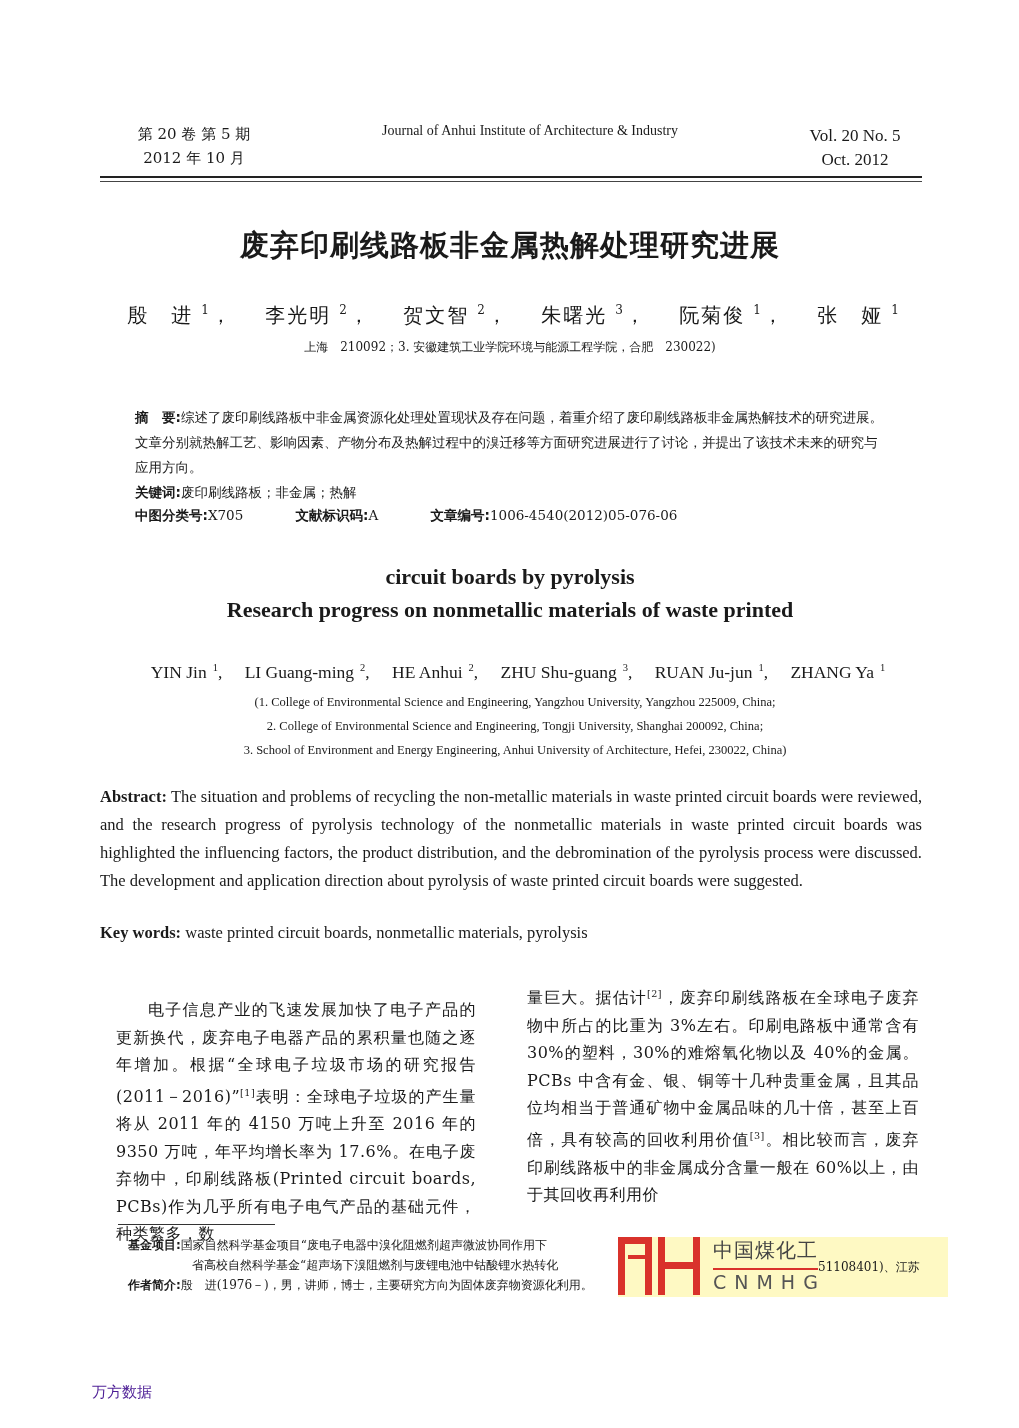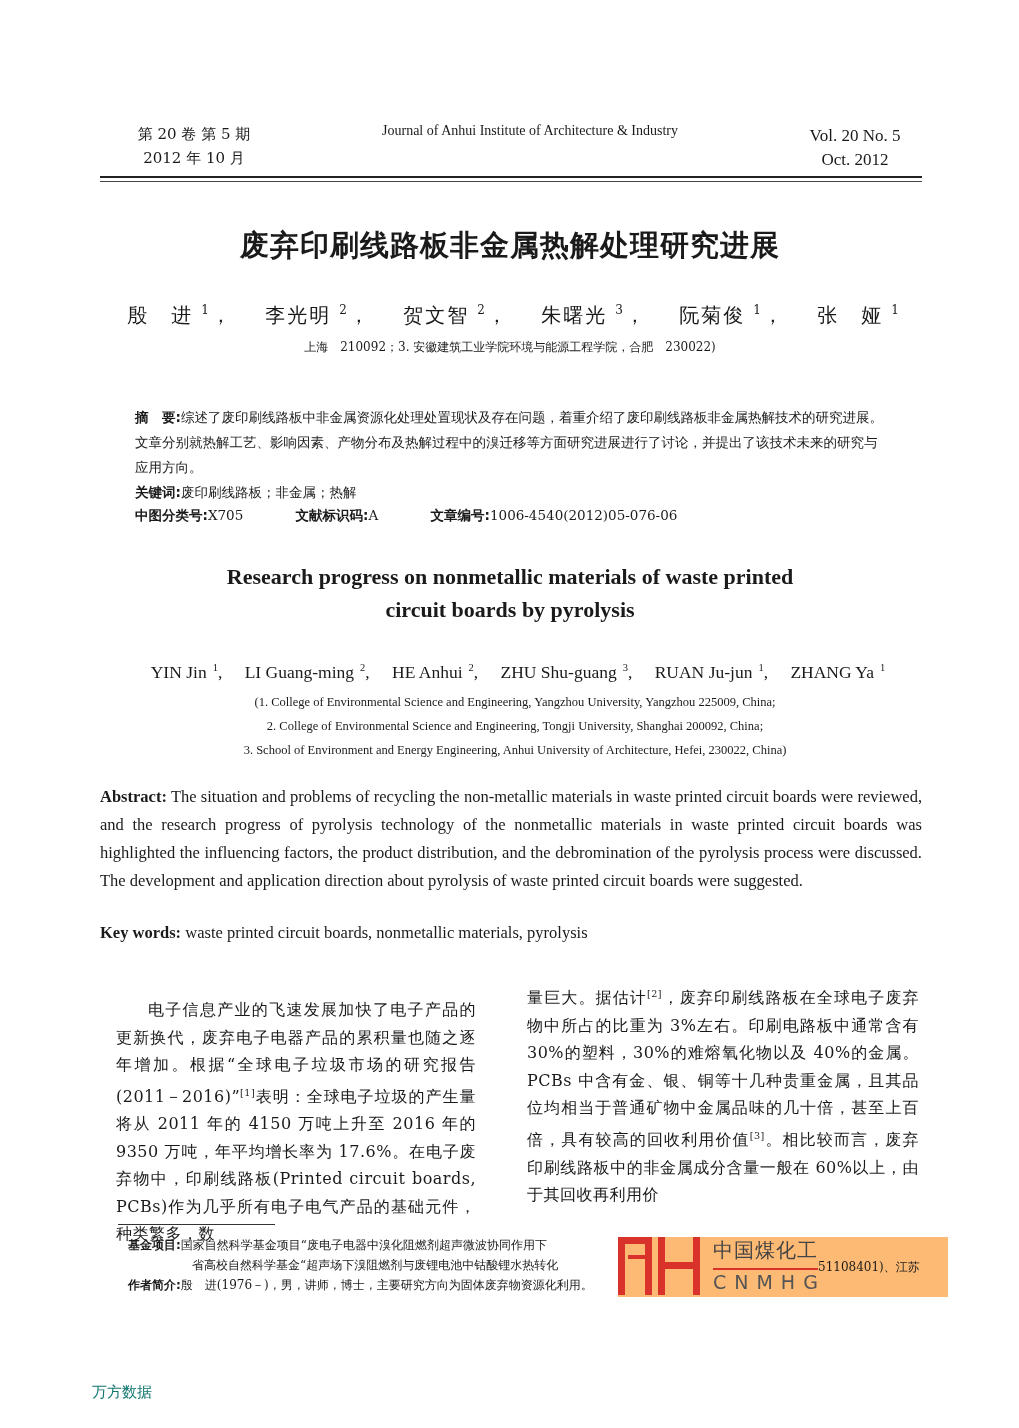--- a/index.html
+++ b/index.html
@@ -32,27 +32,27 @@
   .keywords-en .lbl { font-weight: bold; }
   .col { top: 980px; width: 392px; font-size: 16px; line-height: 27.5px; text-align: justify; letter-spacing: 0.5px; }
   .col-left { left: 100px; }
   .col-right { left: 527px; }
   .col-left p { margin: 16px; text-indent: 2em; }
   .col-right p { margin: 0; }
   .fn-rule { left: 118px; top: 1224px; width: 157px; height: 1px; background: #333; }
   .footnotes { left: 128px; top: 1235px; width: 810px; font-size: 12px; line-height: 20px; }
   .footnotes .row { white-space: nowrap; }
   .footnotes .indent { padding-left: 64px; }
-  .wm { left: 618px; top: 1237px; width: 330px; height: 60px; background: #fdba74; }
+  .wm { left: 618px; top: 1237px; width: 330px; height: 60px; background: #fef9c3; }
   .wm .logo { position: absolute; left: 0; top: 0; width: 85px; height: 58px; }
   .wm .cn { position: absolute; left: 95px; top: 0; font-family: "DejaVu Sans", sans-serif; font-size: 20px; color: #444; letter-spacing: 1px; }
   .wm .line { position: absolute; left: 95px; top: 31px; width: 105px; height: 2px; background: #d9322b; }
   .wm .en { position: absolute; left: 95px; top: 34px; font-family: "DejaVu Sans", sans-serif; font-size: 19px; color: #555; letter-spacing: 8px; }
   .wm .tail { position: absolute; left: 200px; top: 22px; font-size: 12px; color: #1a1a1a; white-space: nowrap; }
-  .wanfang { left: 92px; top: 1383px; font-family: Liberation Mono, monospace; font-size: 15px; color: #0f766e; }
+  .wanfang { left: 92px; top: 1383px; font-family: Liberation Mono, monospace; font-size: 15px; color: #4c1d95; }
 </style>
 </head>
 <body>
 
 <div class="abs hdr-left">
   <div>第 20 卷 第 5 期</div>
   <div>2012 年 10 月</div>
 </div>
 <div class="abs hdr-center">
   <div class="en">Journal of Anhui Institute of Architecture &amp; Industry</div>
@@ -81,22 +81,22 @@
   <div><span class="bold">摘　要:</span><span>综述了废印刷线路板中非金属资源化处理处置现状及存在问题，着重介绍了废印刷线路板非金属热解技术的研究进展。文章分别就热解工艺、影响因素、产物分布及热解过程中的溴迁移等方面研究进展进行了讨论，并提出了该技术未来的研究与应用方向。</span></div>
   <div><span class="bold">关键词:</span><span>废印刷线路板；非金属；热解</span></div>
 </div>
 <div class="abs meta-row">
   <span class="item"><span class="bold">中图分类号:</span><span>X705</span></span>
   <span class="item"><span class="bold">文献标识码:</span><span>A</span></span>
   <span class="item"><span class="bold">文章编号:</span><span>1006-4540(2012)05-076-06</span></span>
 </div>
 
 <div class="abs title-en">
+  <div>circuit boards by pyrolysis</div>
   <div>Research progress on nonmetallic materials of waste printed</div>
-  <div>circuit boards by pyrolysis</div>
 </div>
 <div class="abs authors-en">
   <span><span>YIN Jin</span><sup>1</sup>,</span>
   <span><span>LI Guang-ming</span><sup>2</sup>,</span>
   <span><span>HE Anhui</span><sup>2</sup>,</span>
   <span><span>ZHU Shu-guang</span><sup>3</sup>,</span>
   <span><span>RUAN Ju-jun</span><sup>1</sup>,</span>
   <span><span>ZHANG Ya</span><sup>1</sup></span>
 </div>
 <div class="abs aff-en">

